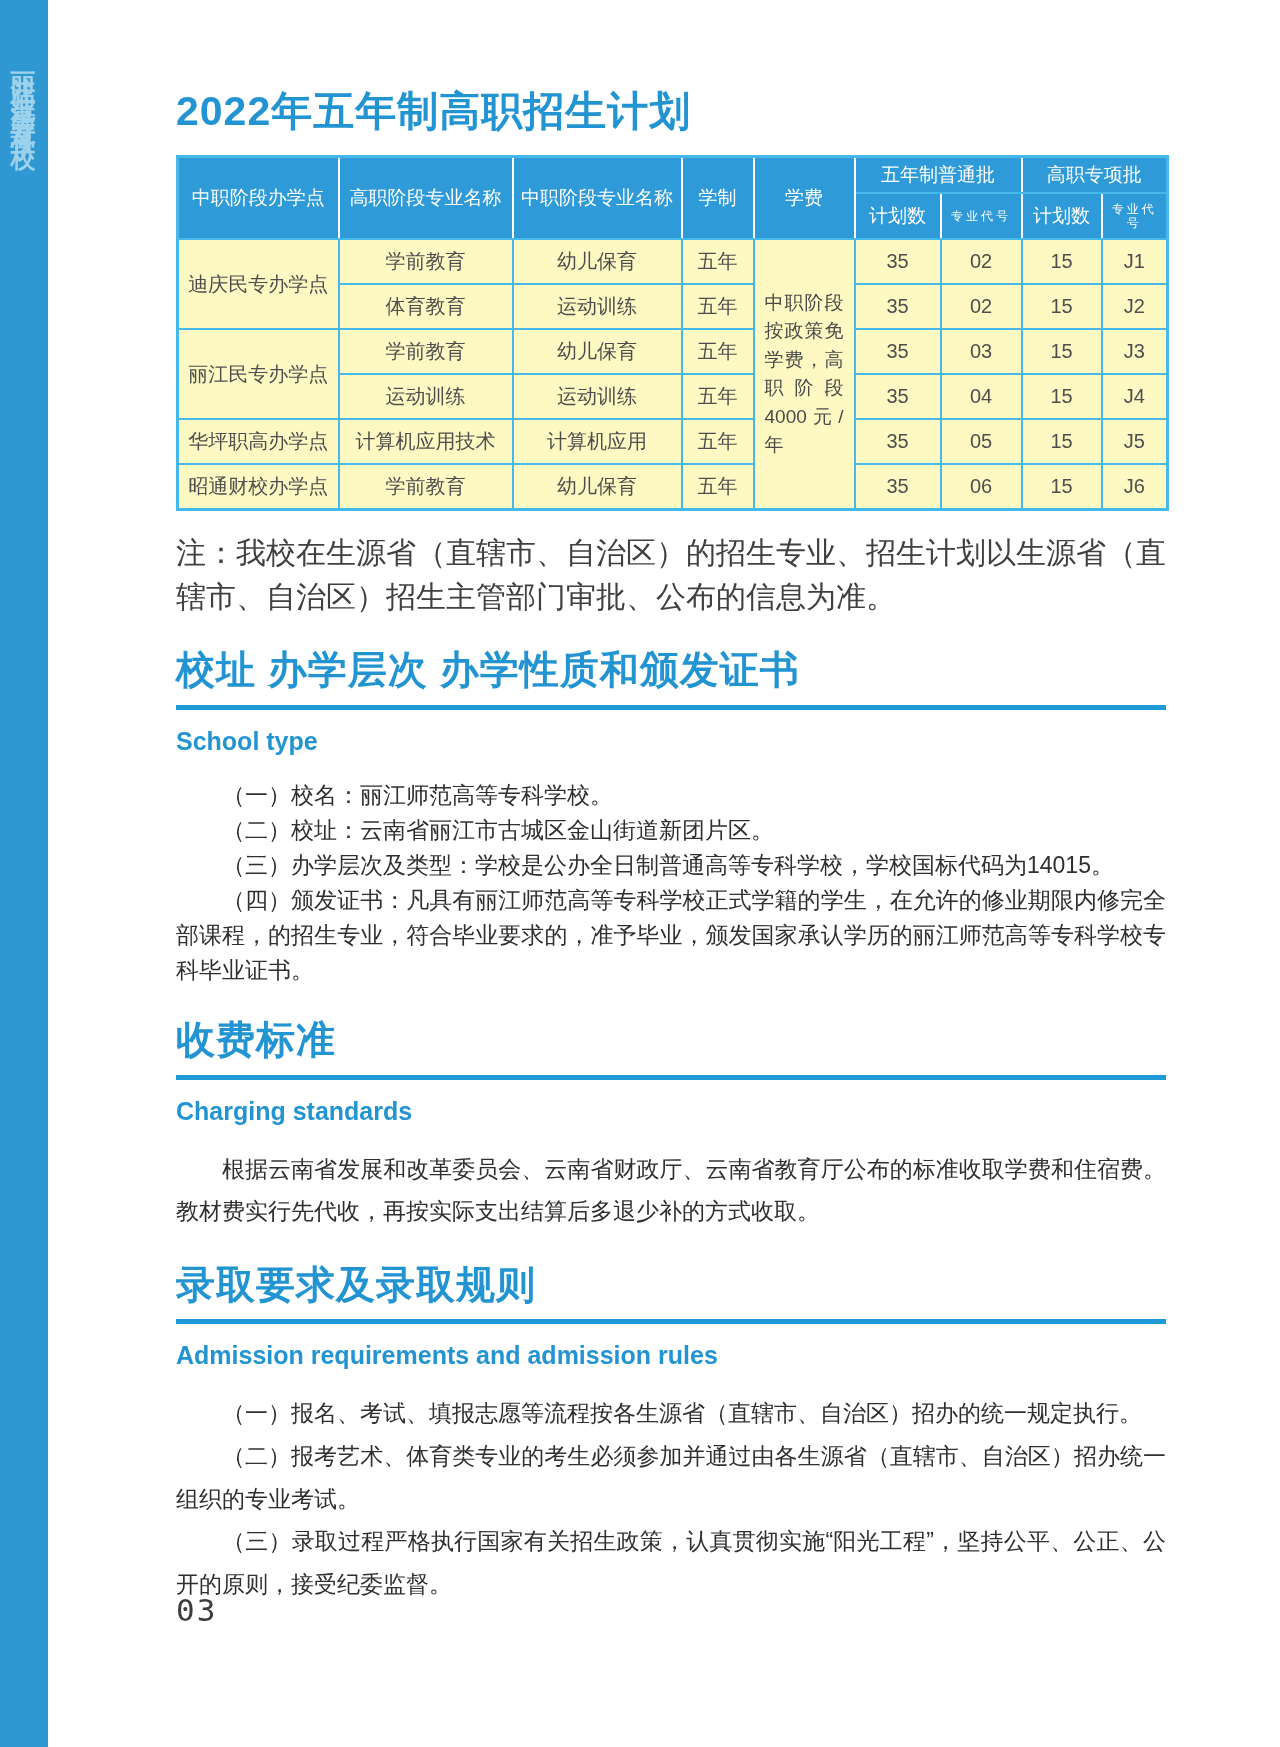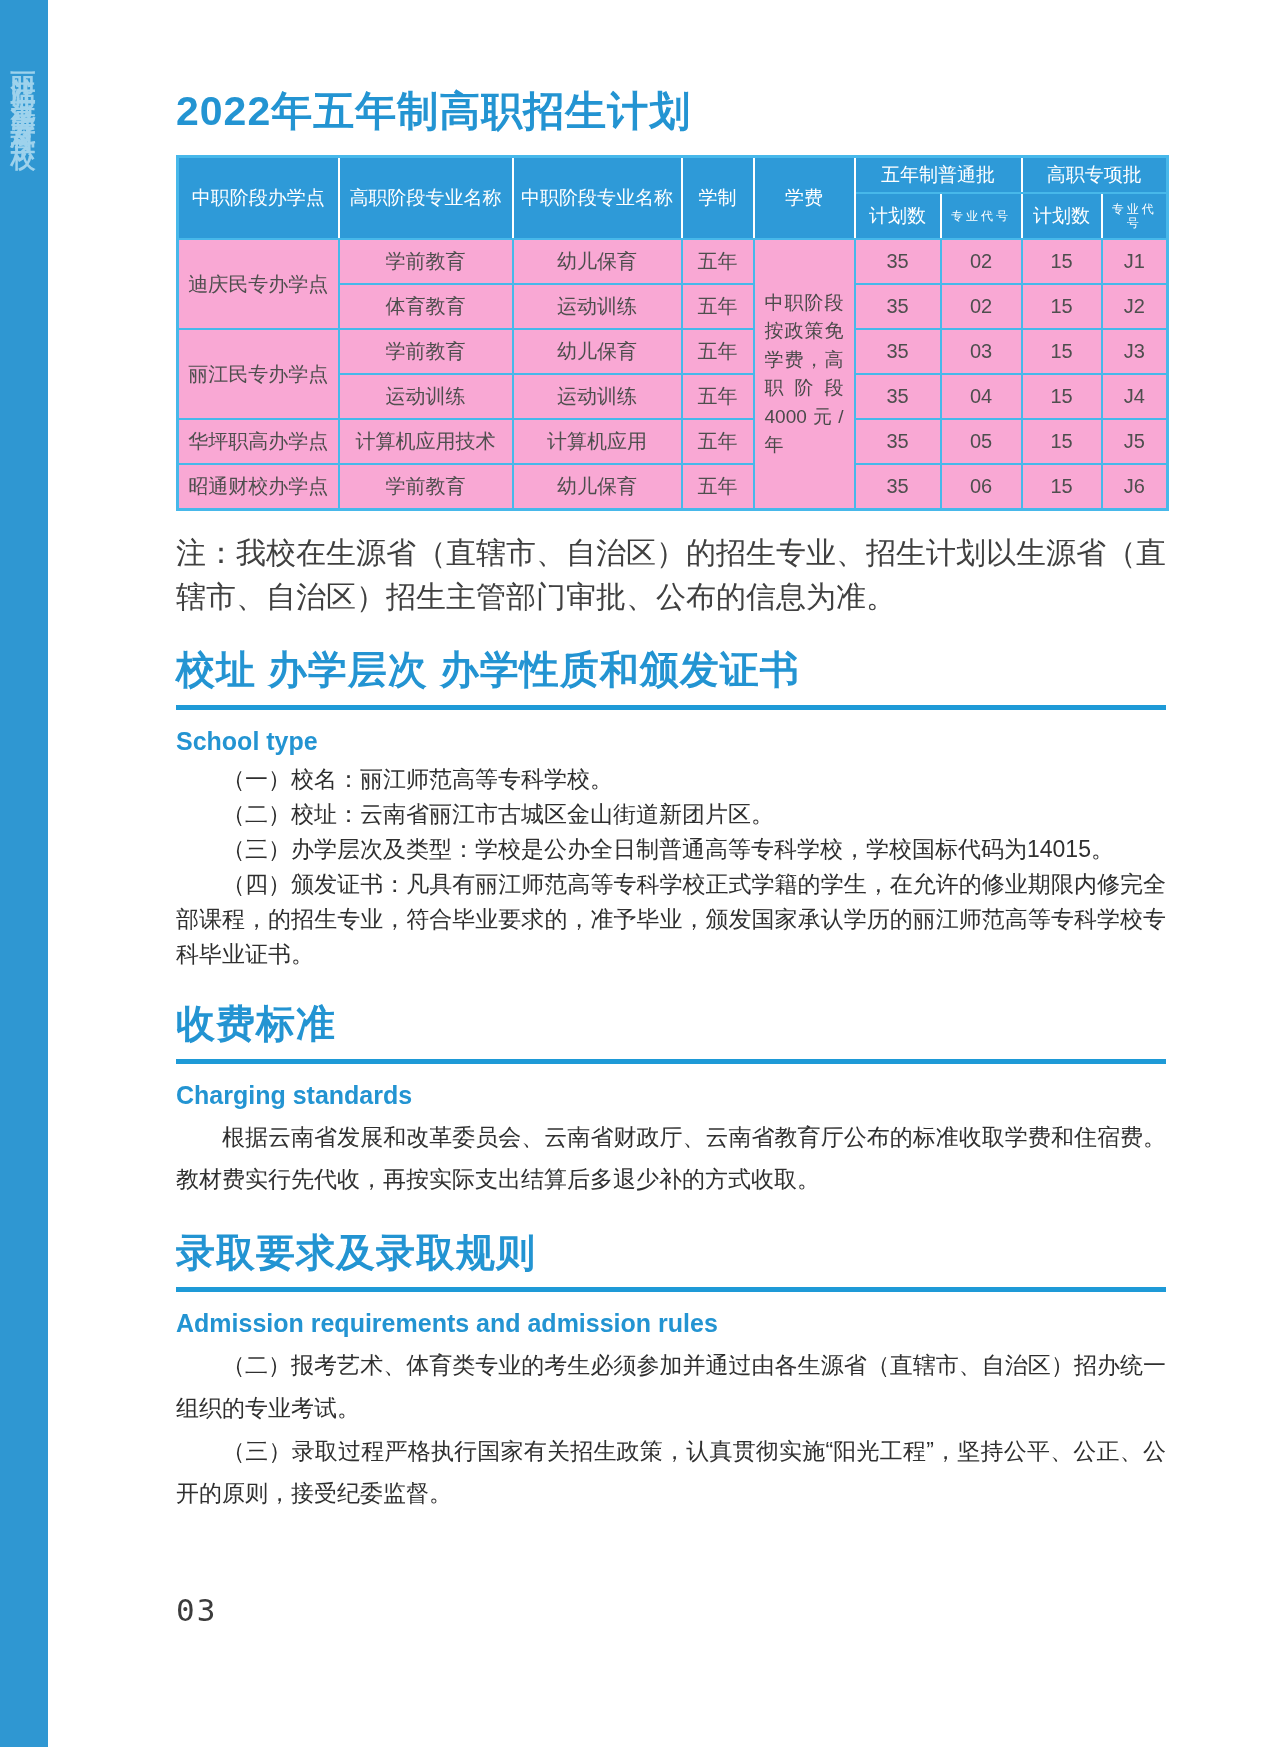--- a/index.html
+++ b/index.html
@@ -43,21 +43,21 @@
   }
   .plan-table th{
     background:var(--table-header-bg);color:#fff;font-weight:normal;
     font-size:19px;border:2px solid #fff;border-bottom-color:var(--table-border);
     padding:2px;line-height:1.2;
   }
   .plan-table thead tr.group-row th{height:30px;}
   .plan-table thead tr.sub-row th{height:40px;}
   .plan-table th.code{letter-spacing:3px;font-size:12px;}
   .plan-table td{
-    border:2px solid var(--table-border);background:#f9a8d4;
+    border:2px solid var(--table-border);background:#fef9c3;
     color:var(--table-text);font-size:20px;text-align:center;
     vertical-align:middle;height:41px;padding:1px 4px;line-height:1.25;
   }
   .plan-table td.tuition-cell{
     text-align:justify;font-size:19px;line-height:1.5;padding:20px 10px;
     color:#4a4a4a;
   }
   
   .note{
     margin:20px 0 0 0;font-size:30px;line-height:1.45;color:#404040;
@@ -69,21 +69,21 @@
     color:var(--accent);letter-spacing:1px;
   }
   .rule{margin-top:12px;height:5px;background:var(--rule);}
   .sec-sub{
     margin:16px 0 0 0;font-size:25px;font-weight:bold;line-height:1.2;
     color:var(--accent);
   }
   .para{
     margin:0;font-size:23px;color:#2f2f2f;text-indent:2em;text-align:justify;
   }
-  .sec-body{margin-top:6px;}
+  .sec-body{margin-top:22px;}
   .lh-tight .para{line-height:1.52;}
   .lh-wide  .para{line-height:1.85;}
   .page-number{
     position:absolute;left:176px;top:1592px;
     font-size:31px;color:#3c3c3c;letter-spacing:2px;
     font-family:"DejaVu Sans Mono","Liberation Mono",monospace;
   }
 </style>
 </head>
 <body>
@@ -211,20 +211,21 @@
       <div class="sec-body lh-wide">
         <p class="para">根据云南省发展和改革委员会、云南省财政厅、云南省教育厅公布的标准收取学费和住宿费。教材费实行先代收，再按实际支出结算后多退少补的方式收取。</p>
       </div>
     </section>
 
     <section>
       <h2 class="sec-heading">录取要求及录取规则</h2>
       <div class="rule"></div>
       <h3 class="sec-sub">Admission requirements and admission rules</h3>
       <div class="sec-body lh-wide">
+        <p class="para">（一）报名、考试、填报志愿等流程按各生源省（直辖市、自治区）招办的统一规定执行。</p>
         <p class="para">（二）报考艺术、体育类专业的考生必须参加并通过由各生源省（直辖市、自治区）招办统一组织的专业考试。</p>
         <p class="para">（三）录取过程严格执行国家有关招生政策，认真贯彻实施“阳光工程”，坚持公平、公正、公开的原则，接受纪委监督。</p>
       </div>
     </section>
 
   </main>
 
   <div class="page-number">03</div>
 
 </div>

